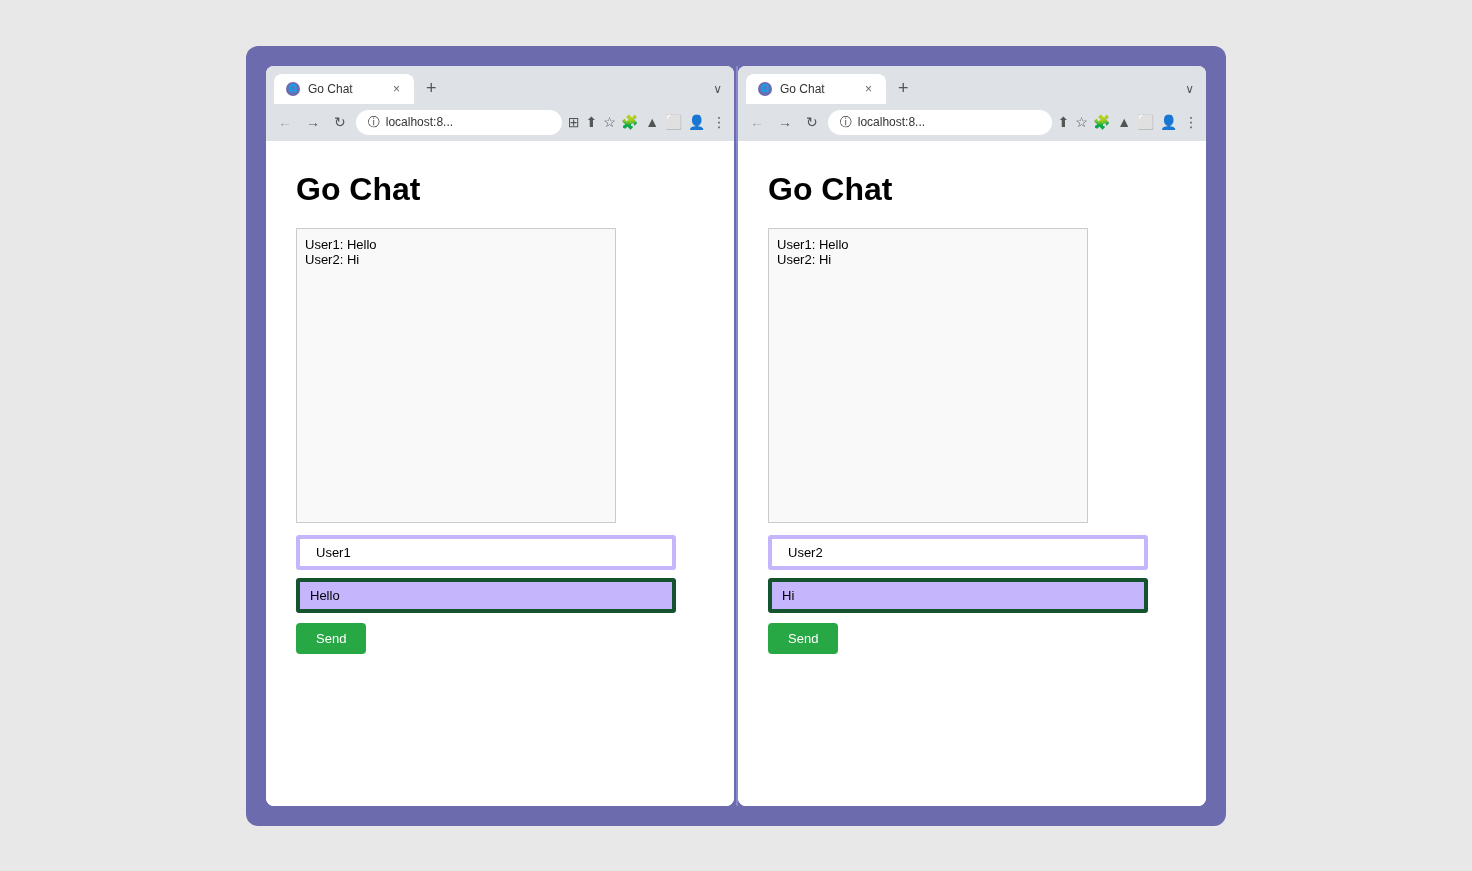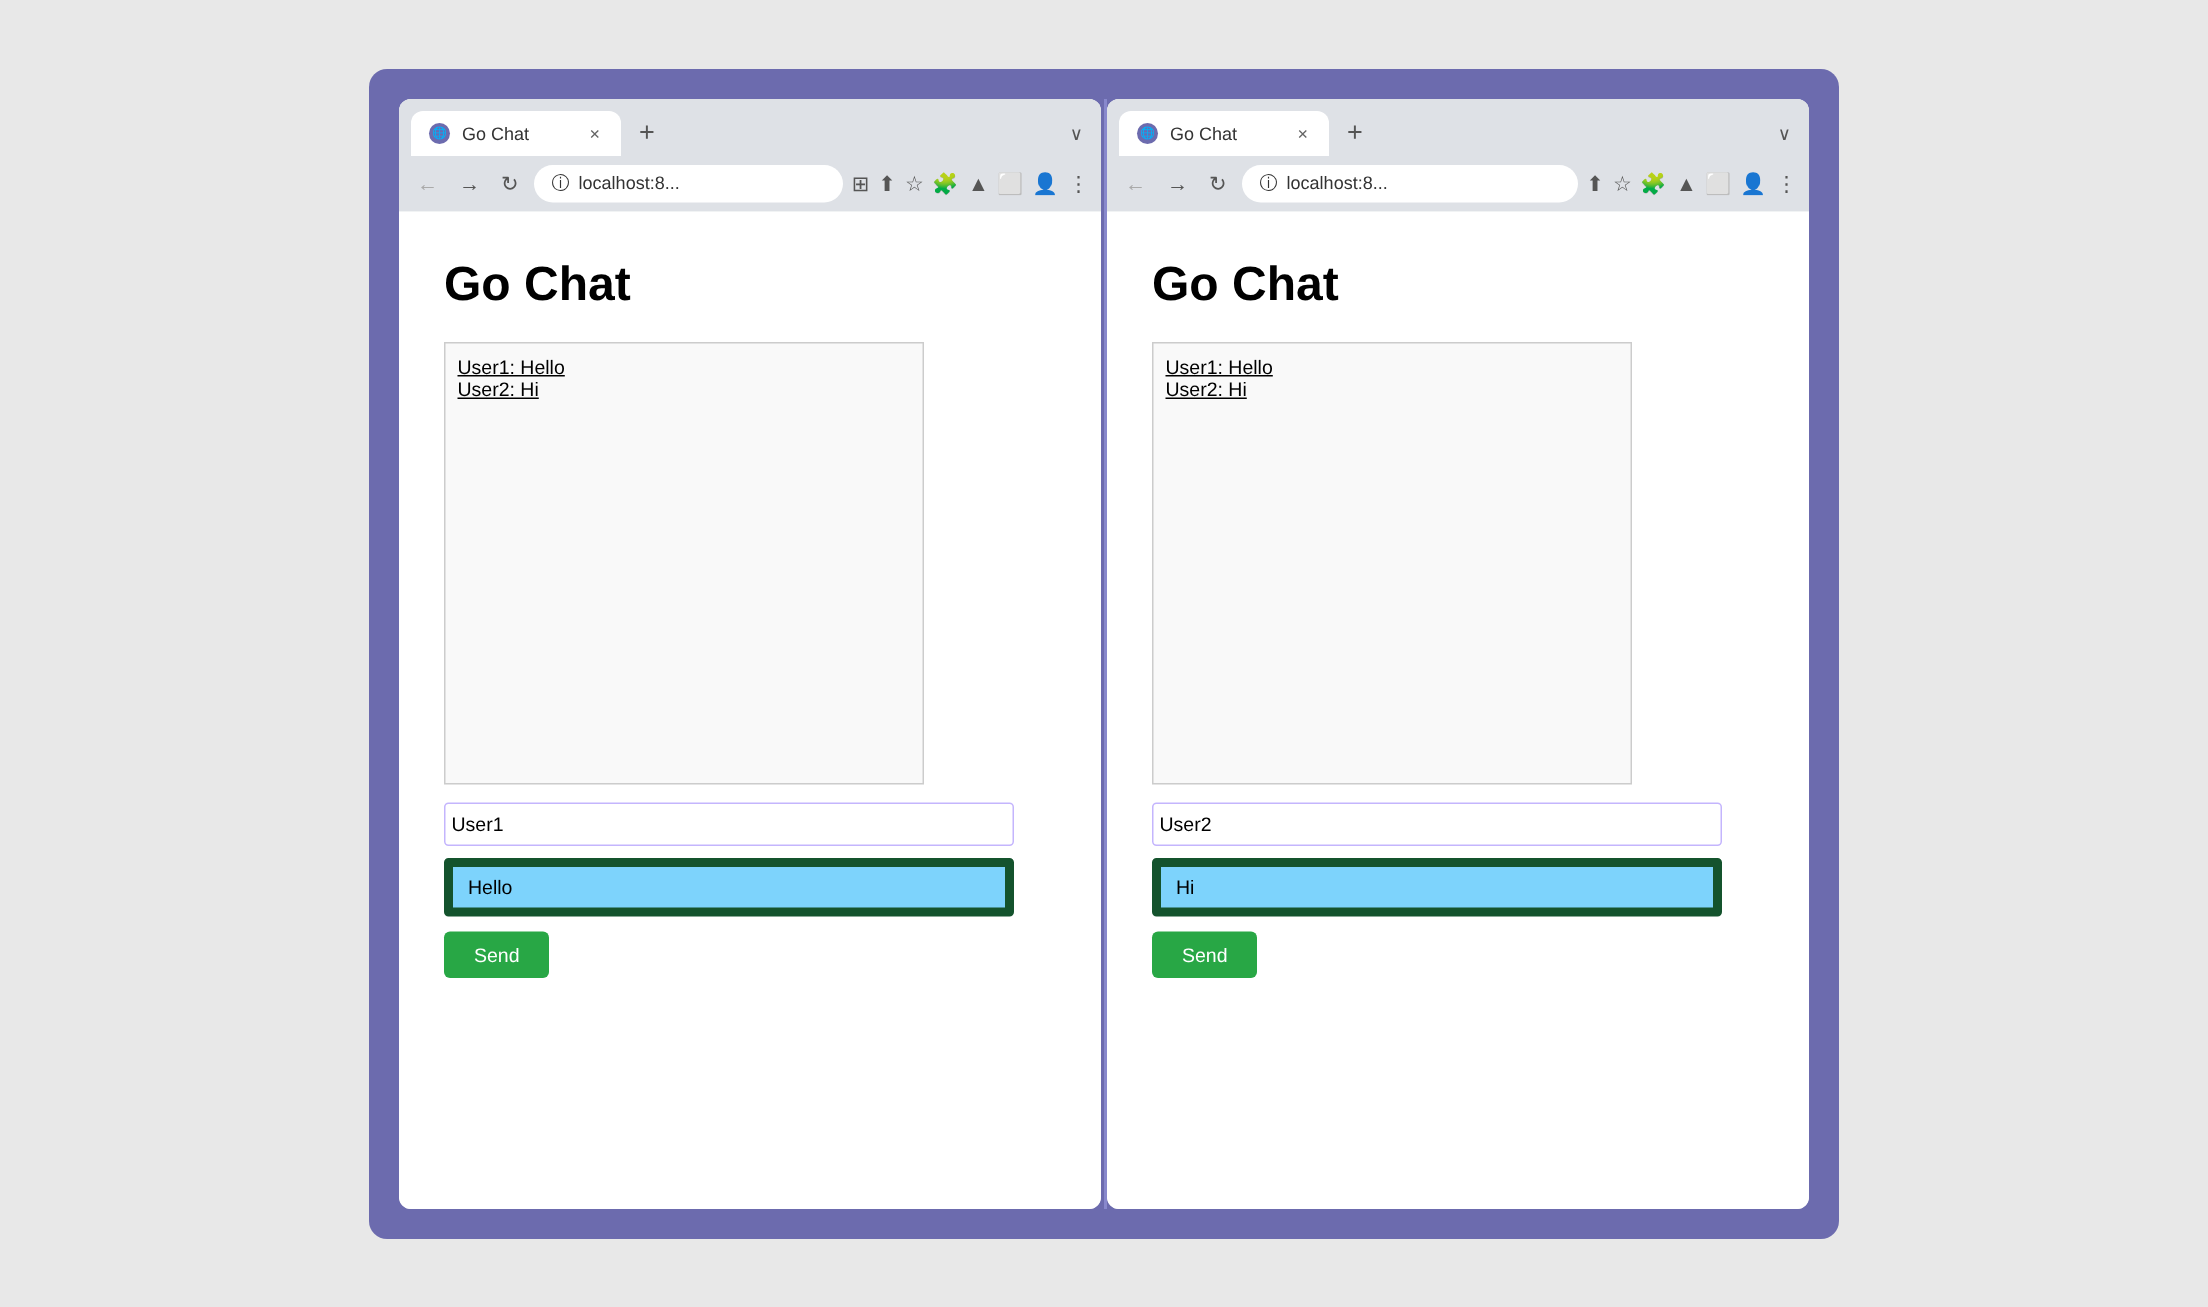--- a/index.html
+++ b/index.html
@@ -150,41 +150,40 @@
       height: 295px;
       border: 1px solid #ccc;
       background: #f9f9f9;
       resize: none;
       font-size: 13px;
       font-family: Arial, sans-serif;
       padding: 8px;
       margin-bottom: 12px;
       overflow-y: auto;
       display: block;
-      text-decoration: underline;
     }
     .username-input {
       width: 100%;
       max-width: 380px;
-      padding: 6px 4px;
-      border: 1px solid #c4b5fd;
+      padding: 6px 16px;
+      border: 4px solid #c4b5fd;
       border-radius: 3px;
       font-size: 13px;
       margin-bottom: 8px;
       background: #fff;
     }
     .message-input {
       width: 100%;
       max-width: 380px;
       padding: 6px 10px;
-      border: 6px solid #14532d;
+      border: 4px solid #14532d;
       border-radius: 3px;
       font-size: 13px;
       margin-bottom: 10px;
-      background: #7dd3fc;
+      background: #c4b5fd;
     }
     .send-btn {
       background: #28a745;
       color: white;
       border: none;
       padding: 8px 20px;
       border-radius: 4px;
       font-size: 13px;
       cursor: pointer;
       font-weight: 500;

